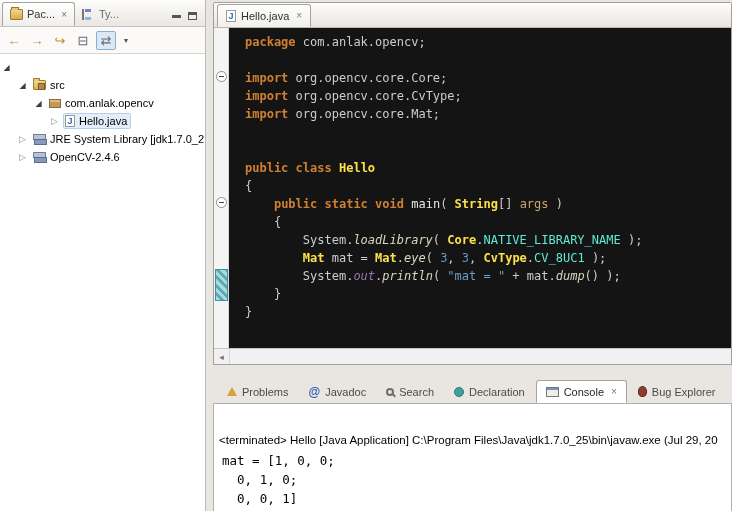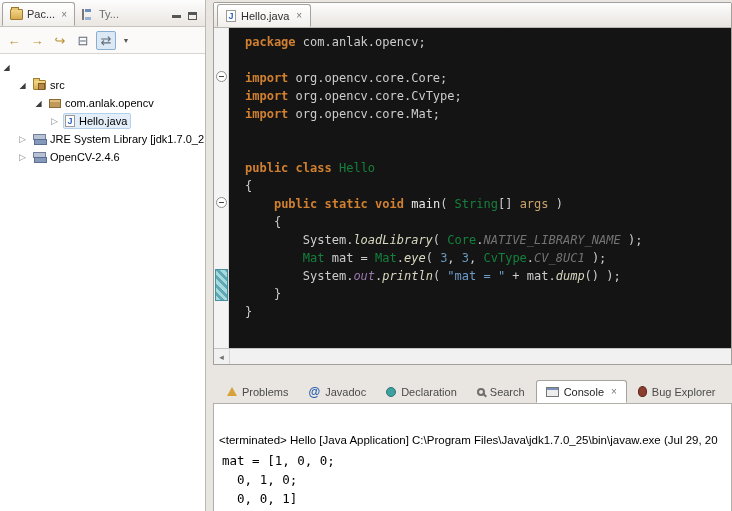--- a/index.html
+++ b/index.html
@@ -54,25 +54,25 @@
   .etab { display:flex; align-items:center; gap:5px; height:23px; padding:0 8px; font-size:11px; color:#2E2E2E; background:linear-gradient(#FFFFFF,#F2F0ED); border:1px solid #A6A39E; border-bottom:1px solid #F2F0ED; border-radius:3px 3px 0 0; }
   .ed-body { flex:1; display:flex; overflow:hidden; position:relative; }
   .ed-ruler { width:15px; background:#F4F4F4; border-right:1px solid #D8D8D8; position:relative; flex:0 0 auto; }
   .fold { position:absolute; left:2px; width:11px; height:11px; border:1px solid #8F8F8F; border-radius:50%; background:#FFF; }
   .fold::after { content:""; position:absolute; left:2px; top:4px; width:5px; height:1px; background:#444; }
   .annot { position:absolute; left:1px; top:241px; width:13px; height:32px; background:repeating-linear-gradient(45deg,#A8DADC 0 3px,#5FA8B5 3px 6px); border:1px solid #4A8FA0; }
   .ed-code { flex:1; padding:5px 0 0 16px; font-family:"DejaVu Sans Mono", monospace; font-size:12px; line-height:18px; white-space:pre; color:#CCCCCC; overflow:hidden; }
   .code-line { height:18px; }
   .tk-kw { color:#D08030; font-weight:bold; }
   .tk-pl { color:#CCCCCC; }
-  .tk-type { color:#15803d; }
+  .tk-type { color:#fde047;font-weight:bold; }
   .tk-num { color:#6897BB; }
   .tk-str { color:#6D9CC9; }
   .tk-mth { color:#D8D8C0; font-style:italic; }
-  .tk-const { color:#737373; font-style:italic; }
+  .tk-const { color:#5eead4; }
   .tk-field { color:#9876AA; font-style:italic; }
   .tk-param { color:#C9A26D; }
   .tk-mdecl { color:#E8E8E8; font-weight:normal; }
   .ed-hscroll { height:16px; background:#F1F1F1; border-top:1px solid #C5C5C5; display:flex; align-items:center; flex:0 0 auto; }
   .sb-left { width:16px; height:15px; font-size:9px; color:#707070; display:flex; align-items:center; justify-content:center; border-right:1px solid #D5D5D5; }
 
   
   .bottom-frame { position:absolute; left:213px; top:377px; width:519px; height:134px; display:flex; flex-direction:column; }
   .bt-tabbar { height:26px; display:flex; align-items:flex-end; gap:2px; padding-left:5px; overflow:hidden; flex:0 0 auto; }
   .btab { display:flex; align-items:center; gap:5px; height:23px; padding:0 9px; font-size:11px; color:#4A4A4A; white-space:nowrap; border-radius:3px 3px 0 0; }
@@ -188,26 +188,26 @@
     <div class="bt-tabbar">
       <div class="btab">
         <span class="ic-problems"></span>
         <span>Problems</span>
       </div>
       <div class="btab">
         <span class="ic-javadoc">@</span>
         <span>Javadoc</span>
       </div>
       <div class="btab">
+        <span class="ic-search"></span>
+        <span>Search</span>
+      </div>
+      <div class="btab">
         <span class="ic-decl"></span>
         <span>Declaration</span>
-      </div>
-      <div class="btab">
-        <span class="ic-search"></span>
-        <span>Search</span>
       </div>
       <div class="btab active">
         <span class="ic-console"></span>
         <span>Console</span>
         <span class="close">×</span>
       </div>
       <div class="btab">
         <span class="ic-bug"></span>
         <span>Bug Explorer</span>
       </div>

